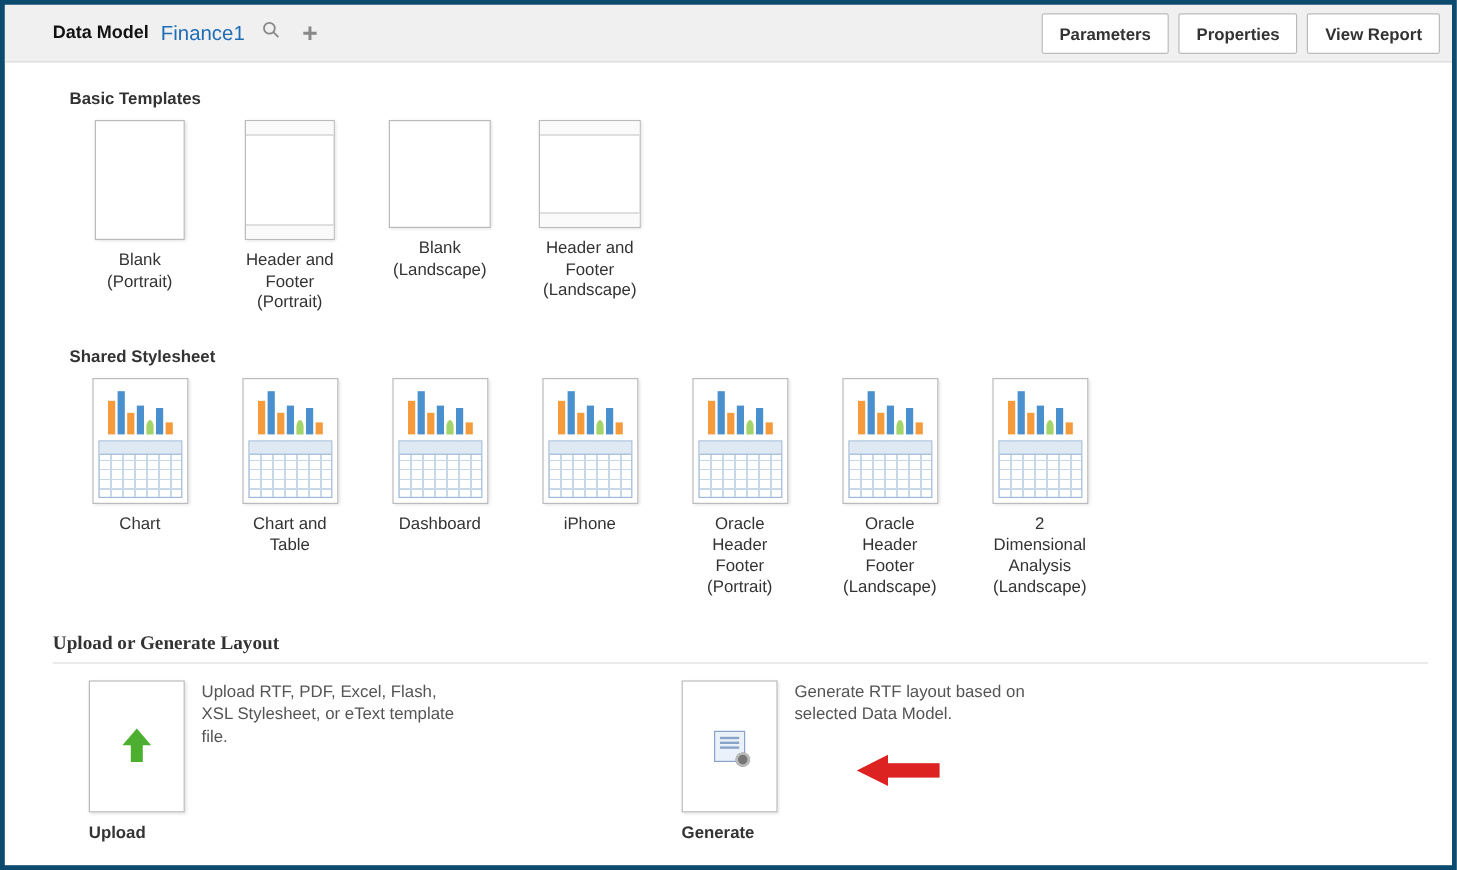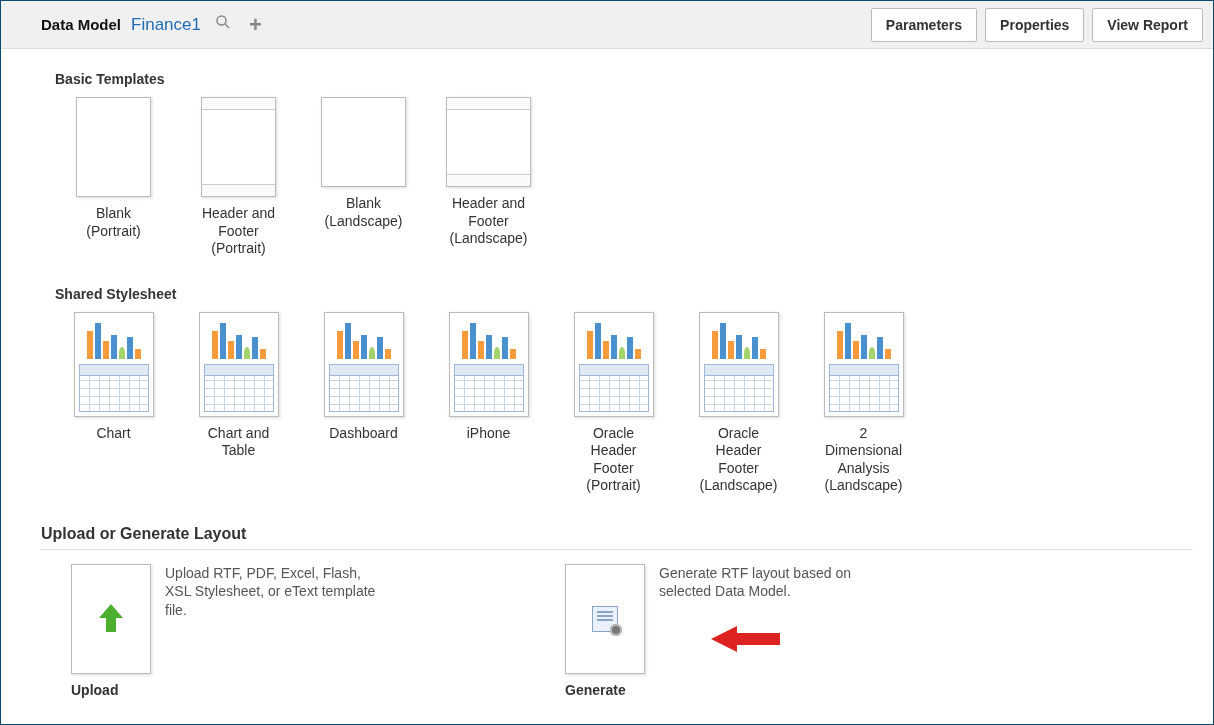--- a/index.html
+++ b/index.html
@@ -1,18 +1,18 @@
 <!DOCTYPE html>
 <html><head>
 <meta charset="utf-8">
 <style>
 * { box-sizing: border-box; margin: 0; padding: 0; }
 body { font-family: "Helvetica Neue", Helvetica, Arial, sans-serif; font-size: 13px; color: #333; background: #fff; }
 
-.frame { border: 1px solid #0c4a6e; width: 1214px; height: 725px; overflow: hidden; position: relative; }
+.frame { border: 4px solid #0c4a6e; width: 1214px; height: 725px; overflow: hidden; position: relative; }
 
 .header-bar {
   background: #f0f0f0;
   border-bottom: 1px solid #ddd;
   height: 48px;
   display: flex;
   align-items: center;
   padding: 0 10px 0 40px;
   justify-content: space-between;
 }
@@ -91,21 +91,21 @@
     repeating-linear-gradient(to bottom, transparent, transparent 7px, #c9d8e8 7px, #c9d8e8 8px);
   position: relative;
 }
 .mini-grid::before {
   content:"";
   position:absolute; top:0; left:0; right:0; height:10px;
   background:#dfe9f4;
   border-bottom:1px solid #9fb8d8;
 }
 
-.upload-section-title { font-weight: bold; font-size: 16px; margin: 30px 0 4px 0px; }
+.upload-section-title { font-weight: bold; font-size: 16px; margin: 30px 0 4px 0px; font-family: Liberation Serif, serif; }
 .hr { border-top: 1px solid #ddd; margin: 6px 0 14px 0; }
 
 .upload-row { display: flex; gap: 180px; margin-left: 30px; position: relative; }
 .upload-item { display: flex; gap: 14px; align-items: flex-start; }
 .upload-thumb {
   width: 80px; height: 110px;
   border: 1px solid #bbb;
   background: #fff;
   box-shadow: 1px 1px 3px rgba(0,0,0,0.15);
   display: flex; align-items: center; justify-content: center;

